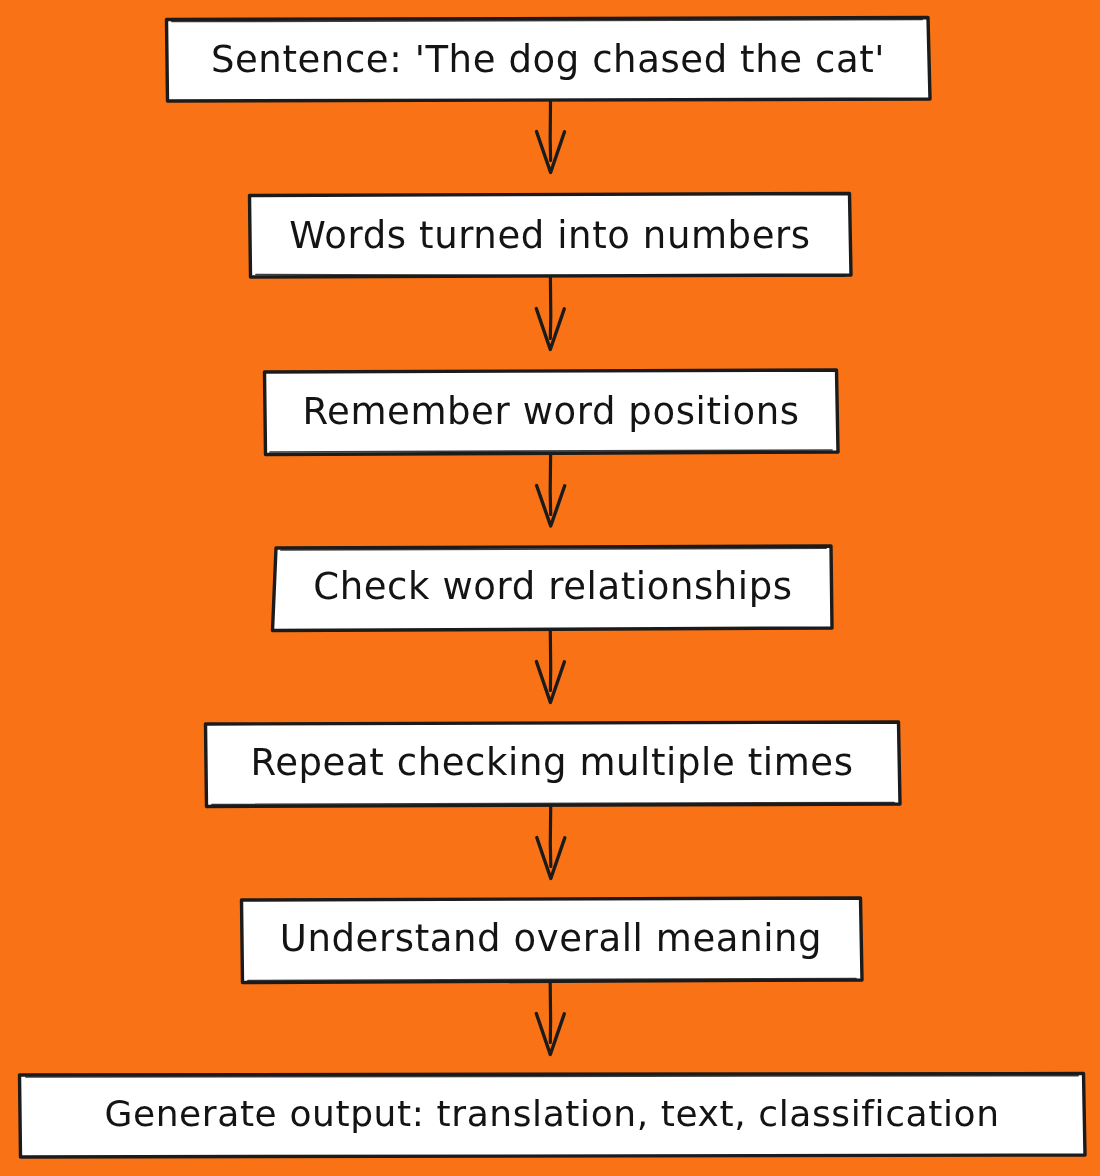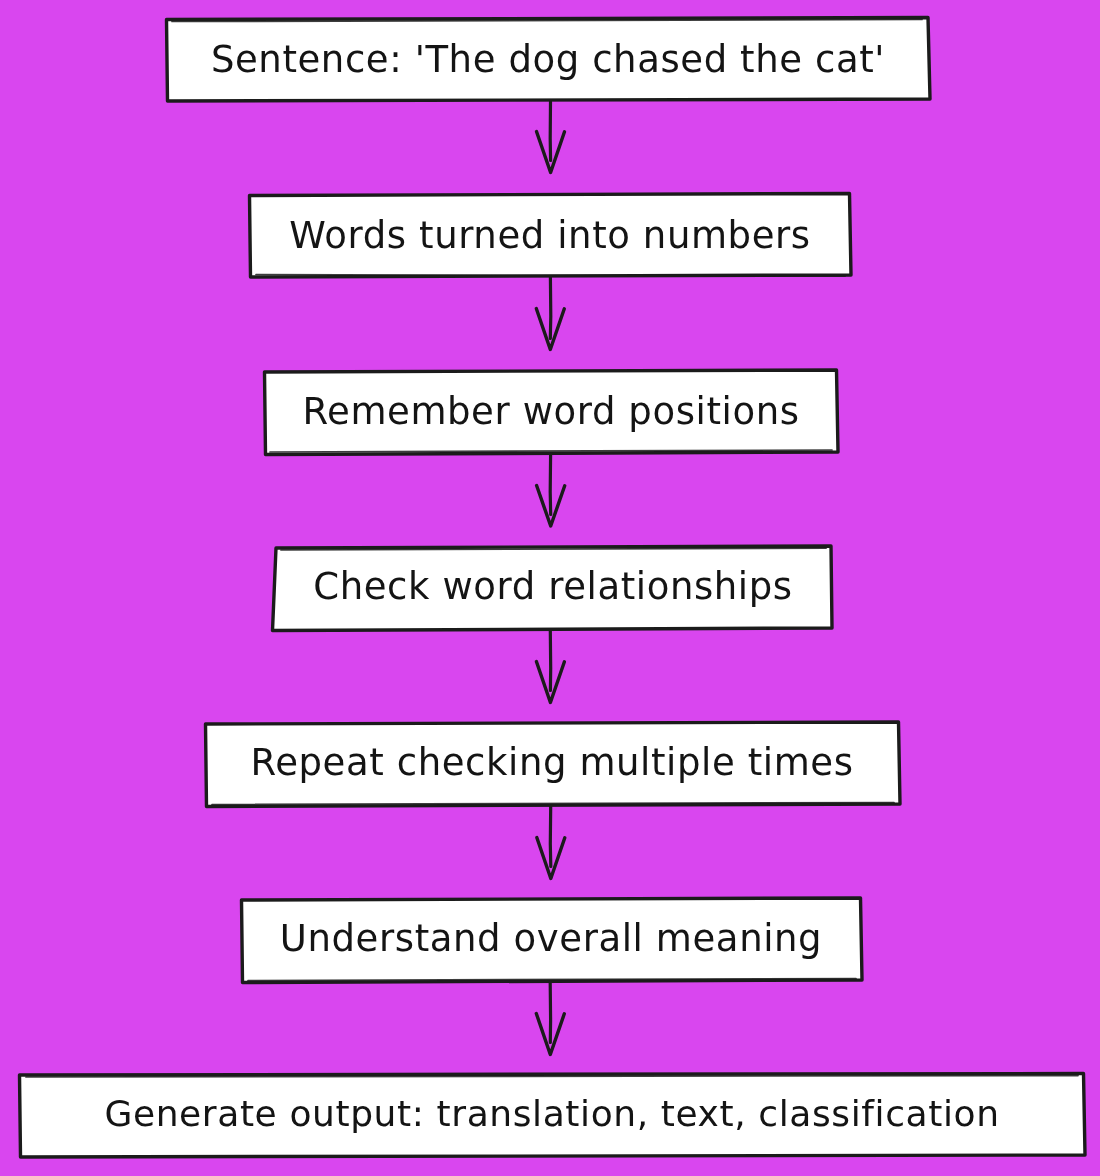--- a/index.html
+++ b/index.html
@@ -11,21 +11,21 @@
   body {
     width: 1100px;
     height: 1176px;
     font-family: "DejaVu Sans", sans-serif;
     overflow: hidden;
   }
   #flow-root {
     position: relative;
     width: 1100px;
     height: 1176px;
-    background: #d946ef;
+    background: #f97316;
   }
   svg#flow-svg {
     position: absolute;
     top: 0;
     left: 0;
     width: 1100px;
     height: 1176px;
     display: block;
   }
   .box-outline {

